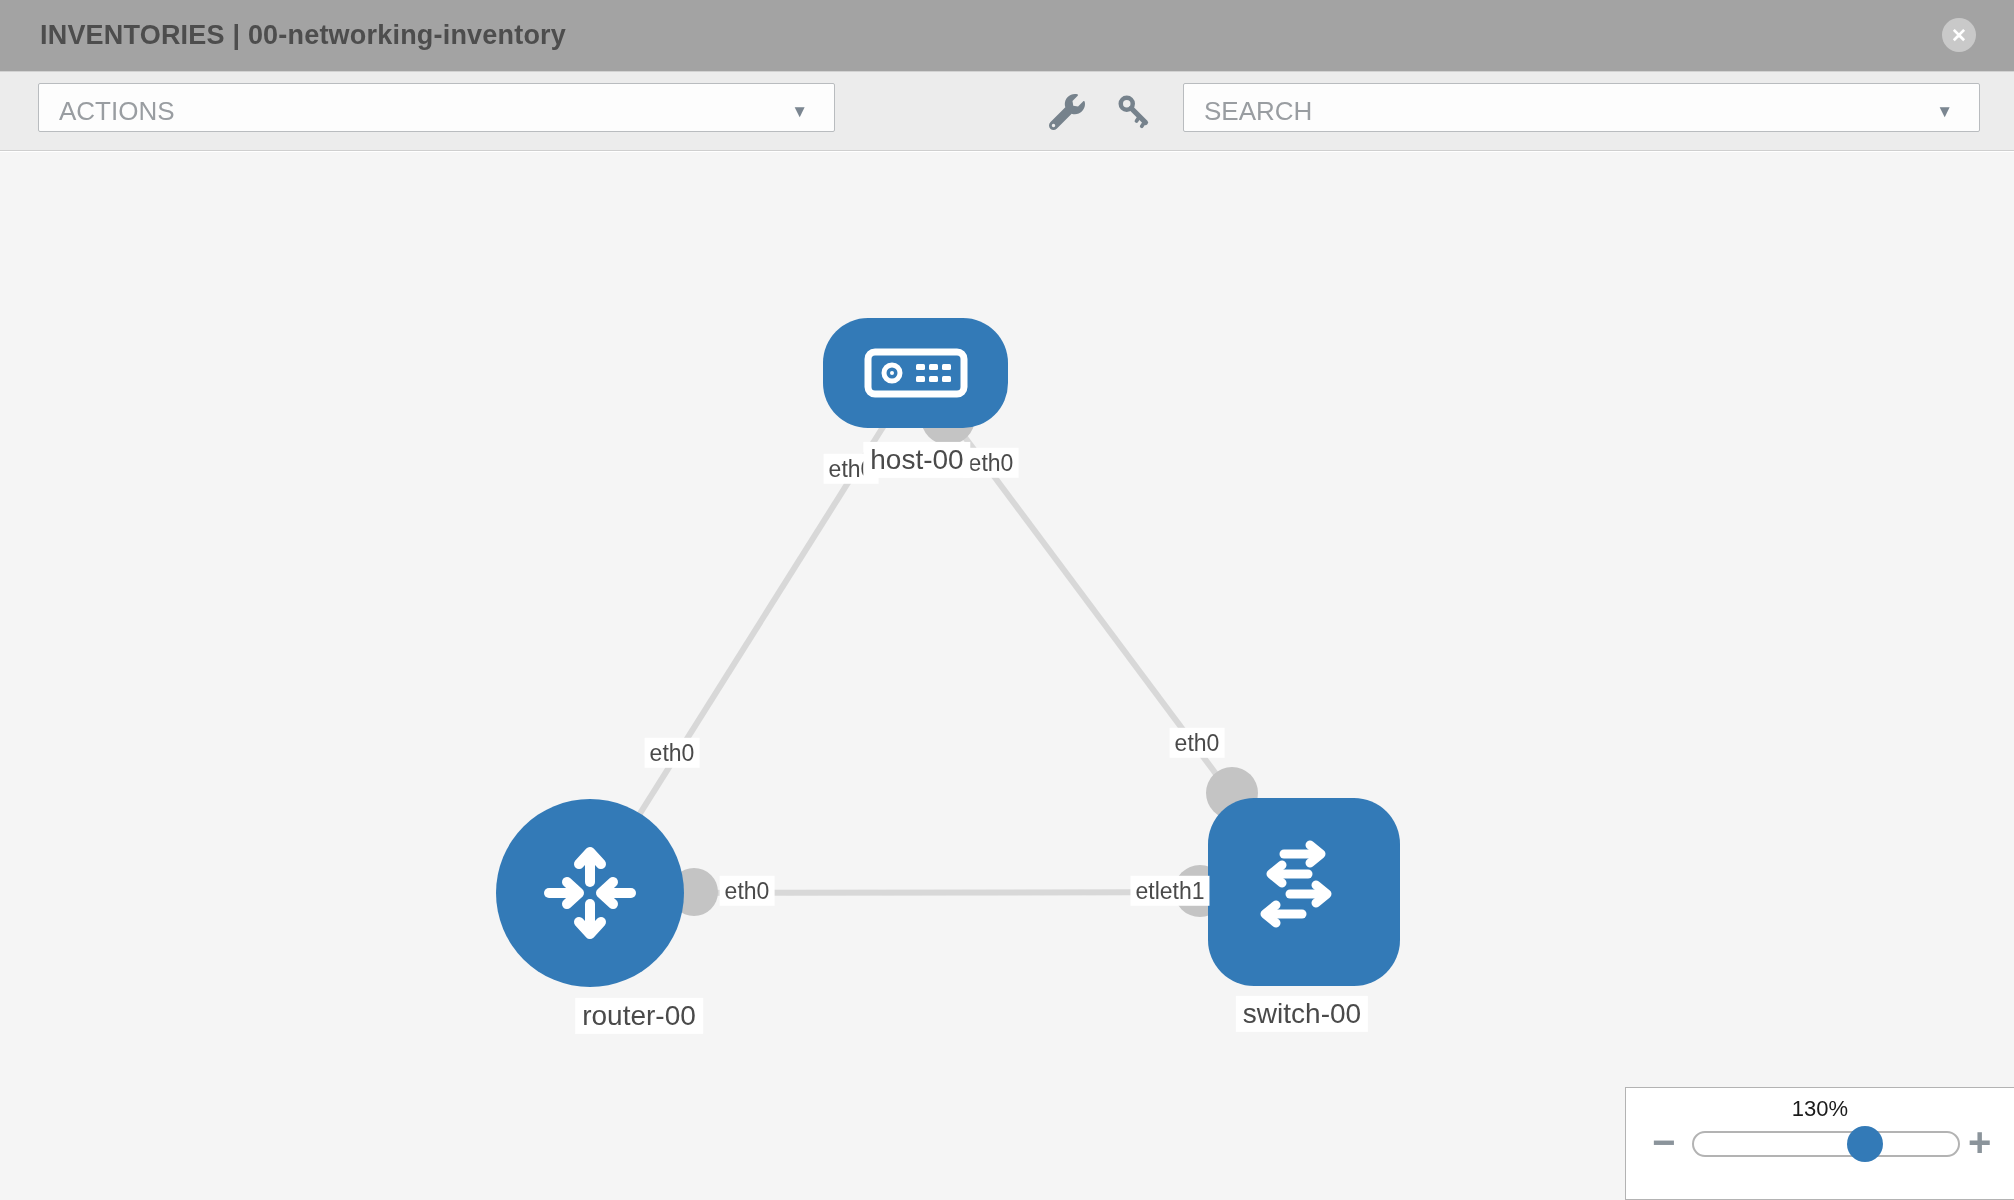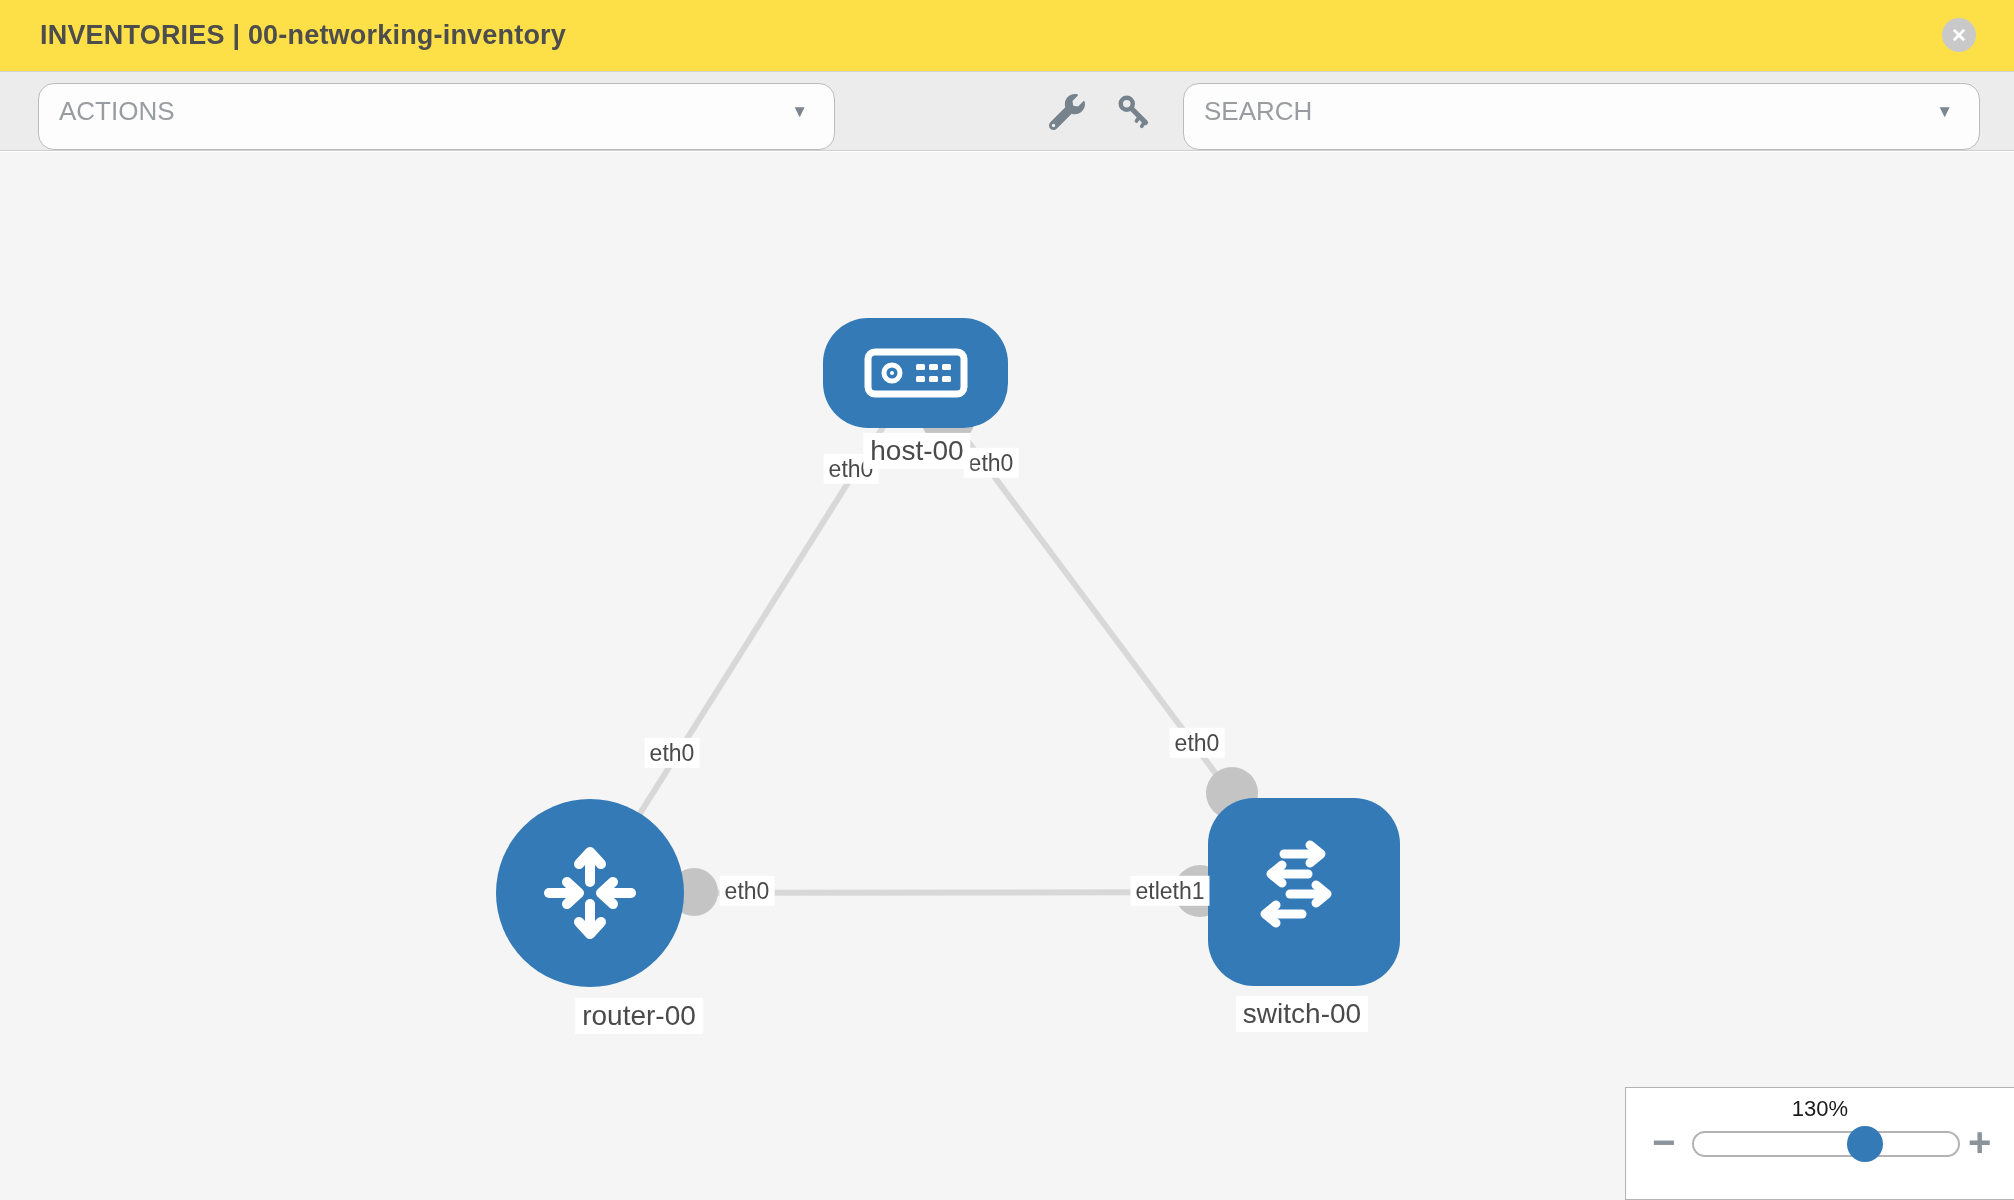--- a/index.html
+++ b/index.html
@@ -6,21 +6,21 @@
   html, body { width: 2014px; height: 1200px; overflow: hidden; }
   body {
     font-family: "Liberation Sans", sans-serif;
     background: #ffffff;
     position: relative;
   }
 
   
   .header {
     position: absolute; left: 0; top: 0; width: 2014px; height: 71px;
-    background: #fde047;
+    background: #a3a3a3;
   }
   .page-title {
     position: absolute; left: 40px; top: 0; height: 71px; line-height: 71px;
     font-size: 27px; font-weight: bold; color: #4d4d4d; letter-spacing: 0.2px;
   }
   .close-btn {
     position: absolute; left: 1942px; top: 18px; width: 34px; height: 34px;
     background: #c9c9c9; border-radius: 50%; cursor: pointer;
     display: flex; align-items: center; justify-content: center;
   }
@@ -28,22 +28,22 @@
     color: #ffffff; font-size: 19px; font-weight: bold; line-height: 1;
   }
 
   
   .toolbar {
     position: absolute; left: 0; top: 71px; width: 2014px; height: 80px;
     background: #ececec;
     border-top: 1px solid #d2d2d2; border-bottom: 1px solid #cfcfcf;
   }
   .select-box {
-    position: absolute; top: 11px; height: 67px; width: 797px;
-    background: #fdfdfd; border: 1px solid #b9bcbf; border-radius: 16px;
+    position: absolute; top: 11px; height: 49px; width: 797px;
+    background: #fdfdfd; border: 1px solid #b9bcbf; border-radius: 2px;
     cursor: pointer;
   }
   .select-box .select-label {
     position: absolute; left: 20px; top: 0; line-height: 55px;
     font-size: 26px; color: #999da1;
   }
   .select-box .caret {
     position: absolute; right: 26px; top: 0; line-height: 55px;
     font-size: 17px; color: #7b8691;
   }
@@ -199,21 +199,21 @@
     </g>
   </svg>
 
   <div class="chip chip-if" style="left:851px;  top:317px;">eth0</div>
   <div class="chip chip-if" style="left:991px;  top:311px;">eth0</div>
   <div class="chip chip-if" style="left:672px;  top:601px;">eth0</div>
   <div class="chip chip-if" style="left:1197px; top:591px;">eth0</div>
   <div class="chip chip-if" style="left:747px;  top:739px;">eth0</div>
   <div class="chip chip-if" style="left:1170px; top:739px;">etleth1</div>
 
-  <div class="chip chip-node" style="left:917px;  top:299px;">host-00</div>
+  <div class="chip chip-node" style="left:917px;  top:308px;">host-00</div>
   <div class="chip chip-node" style="left:591px;  top:864px;margin-left:48px;">router-00</div>
   <div class="chip chip-node" style="left:1302px; top:862px;">switch-00</div>
 </div>
 
 <div class="zoom-panel">
   <div class="zoom-level">130%</div>
   <span class="zoom-minus">−</span>
   <div class="zoom-track">
     <div class="zoom-thumb"></div>
   </div>

